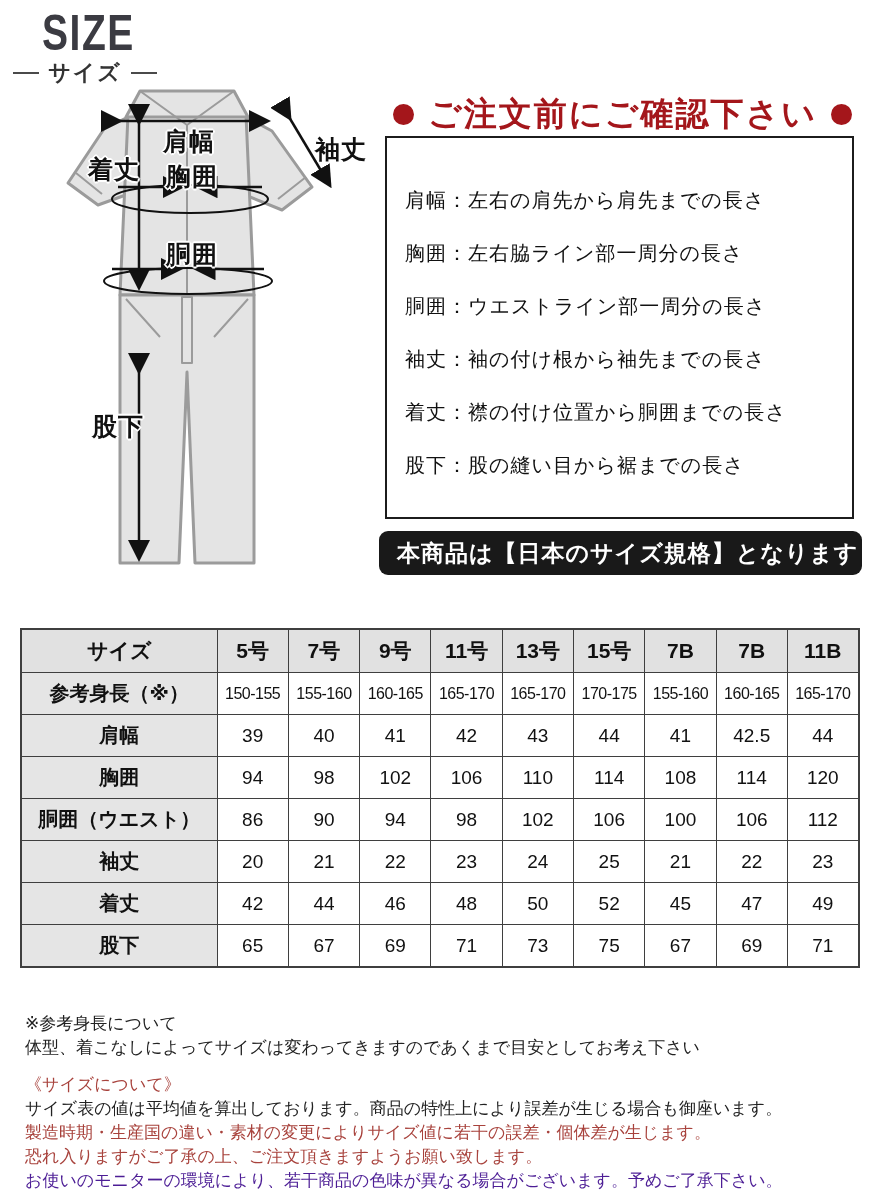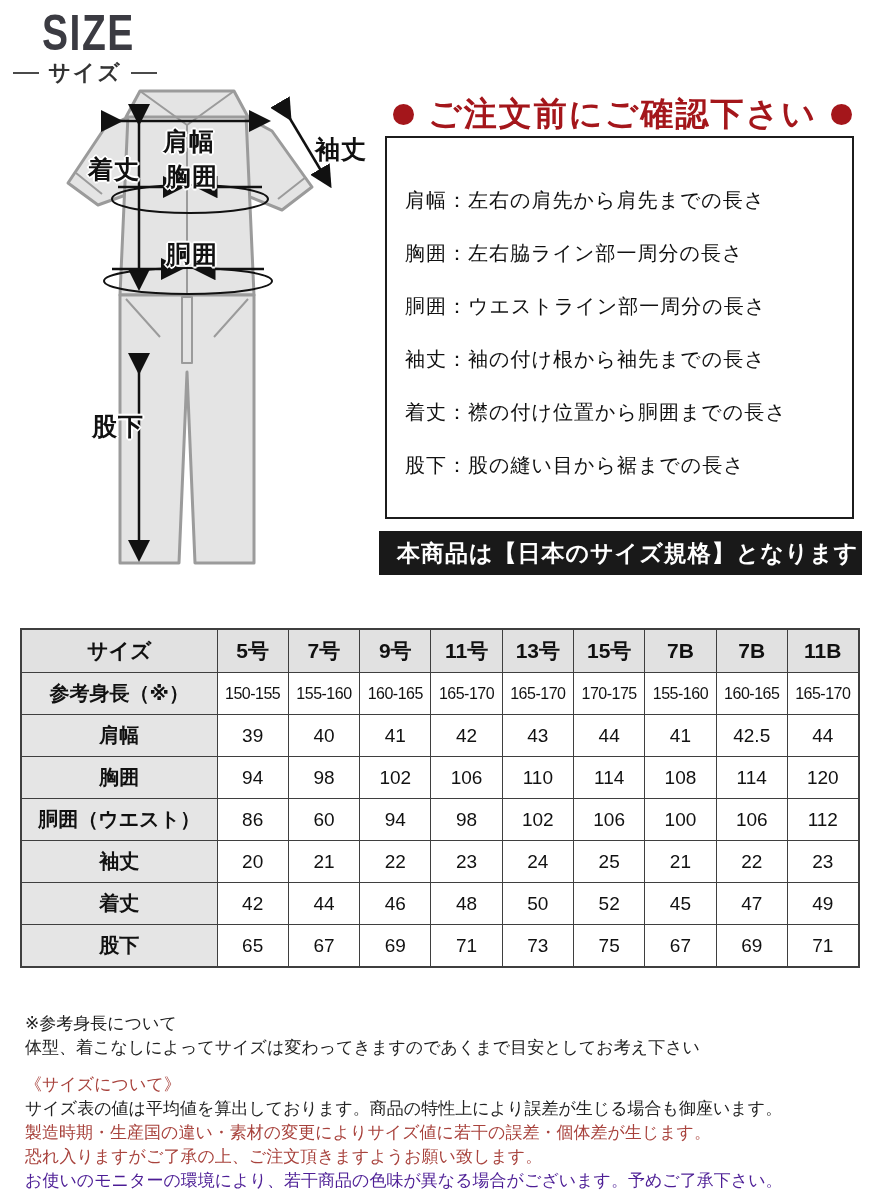--- a/index.html
+++ b/index.html
@@ -20,21 +20,21 @@
 
   
   .notice-title{position:absolute;left:390px;top:92px;width:465px;display:flex;align-items:center;justify-content:center;gap:14px;}
   .notice-title .ttl{font-size:33px;font-weight:700;letter-spacing:2px;font-family:Liberation Serif, serif;}
   .notice-title .dot{width:21px;height:21px;border-radius:50%;}
   .notice-box{position:absolute;left:385px;top:136px;width:469px;height:383px;border:2px solid #1c1c1c;box-sizing:border-box;padding-top:36px;}
   .notice-line{height:53px;line-height:53px;padding-left:18px;font-size:20px;color:#111;letter-spacing:1px;white-space:nowrap;}
 
   
   .standard-bar{position:absolute;left:379px;top:531px;width:483px;height:44px;box-sizing:border-box;
-                color:#fff;font-size:23px;font-weight:700;line-height:44px;padding-left:18px;letter-spacing:1px;white-space:nowrap;}
+                color:#fff;font-size:23px;font-weight:700;line-height:44px;padding-left:18px;letter-spacing:1px;white-space:nowrap;border-radius:9px;}
 
   
   table.size-table{position:absolute;left:20px;top:628px;width:838px;border-collapse:collapse;table-layout:fixed;
                    border:2px solid #3f3f3f;}
   table.size-table th,table.size-table td{border:1px solid #3f3f3f;text-align:center;vertical-align:middle;
                    overflow:hidden;white-space:nowrap;padding:0;}
   table.size-table thead th{height:42px;background:#e1e1e1;font-size:21px;font-weight:700;color:#111;}
   table.size-table td{height:41px;background:#fff;font-size:19px;color:#111;}
   table.size-table td.rowlabel{background:#e5e5e5;font-weight:700;font-size:20px;}
   table.size-table tr.height-row td.val{font-size:16px;letter-spacing:-.5px;text-align:center;}
@@ -175,21 +175,21 @@
           <td class="val">106</td>
           <td class="val">110</td>
           <td class="val">114</td>
           <td class="val">108</td>
           <td class="val">114</td>
           <td class="val">120</td>
         </tr>
         <tr>
           <td class="rowlabel">胴囲（ウエスト）</td>
           <td class="val">86</td>
-          <td class="val">60</td>
+          <td class="val">90</td>
           <td class="val">94</td>
           <td class="val">98</td>
           <td class="val">102</td>
           <td class="val">106</td>
           <td class="val">100</td>
           <td class="val">106</td>
           <td class="val">112</td>
         </tr>
         <tr>
           <td class="rowlabel">袖丈</td>

